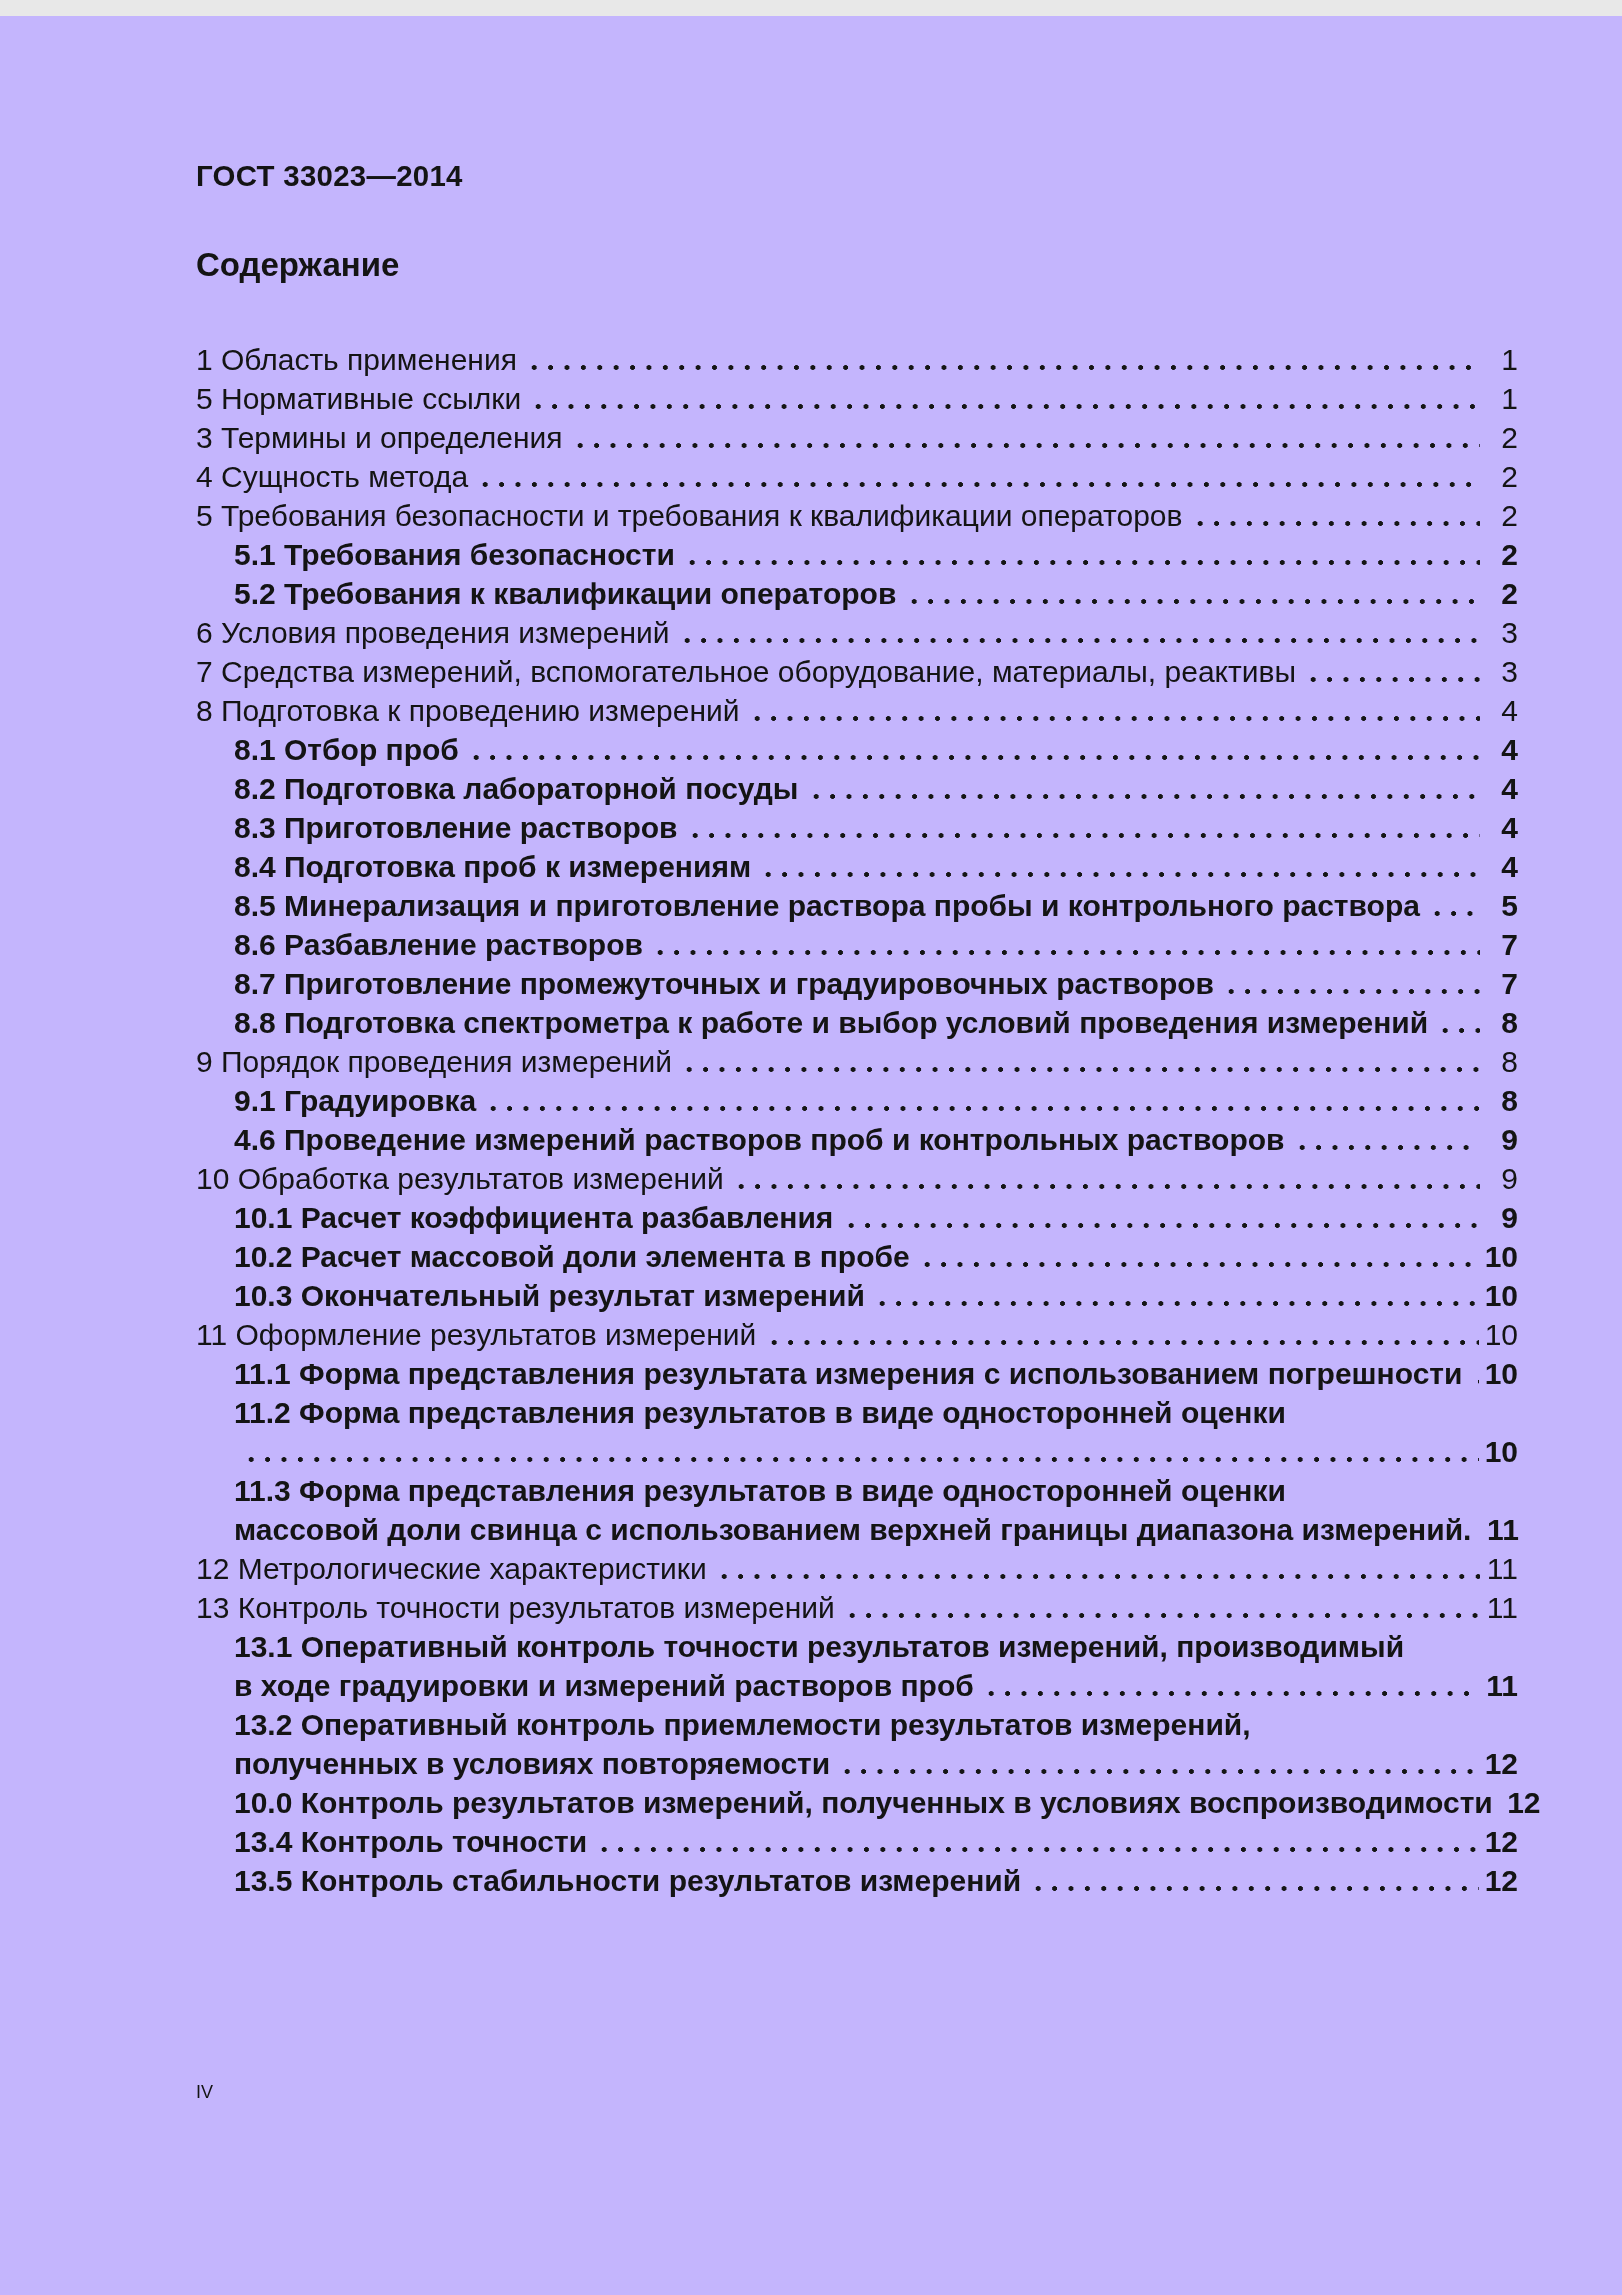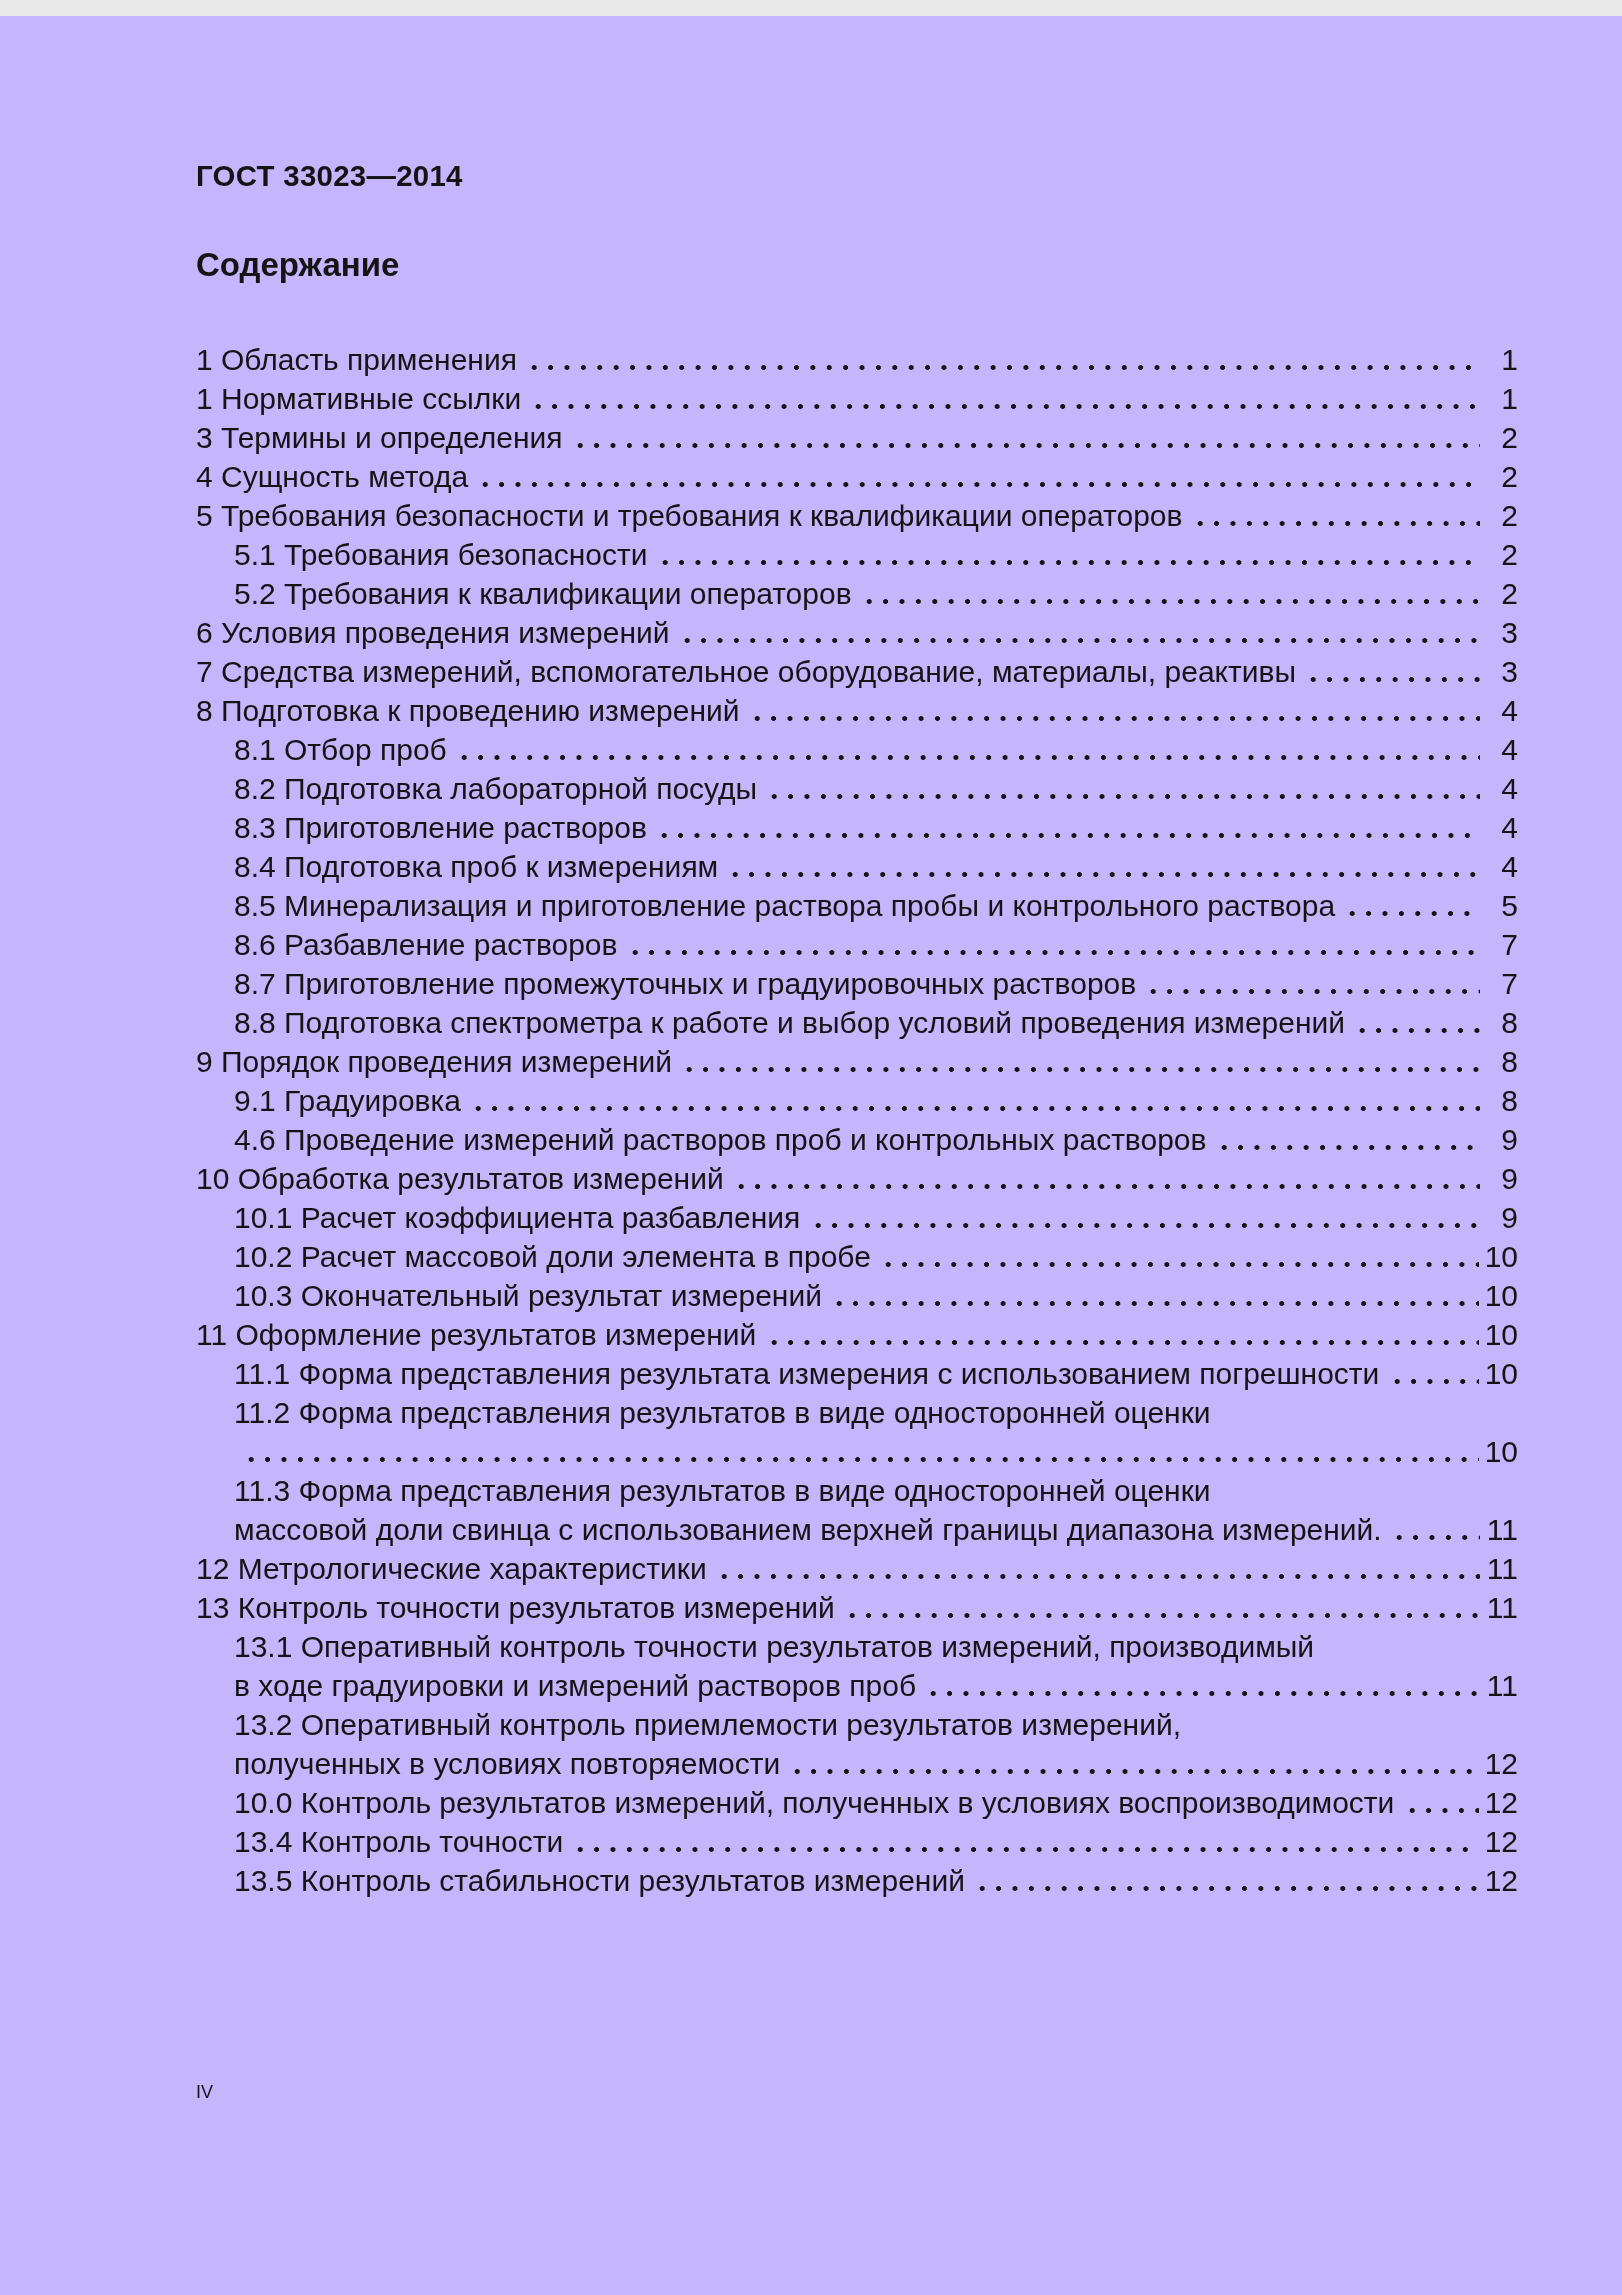--- a/index.html
+++ b/index.html
@@ -43,20 +43,21 @@
   .entry {
     display: flex;
     align-items: baseline;
     height: 39px;
     font-size: 30px;
     line-height: 39px;
     white-space: nowrap;
   }
   .entry.indent {
     padding-left: 38px;
+    font-weight: bold;
   }
   .entry .label {
     flex: 0 0 auto;
   }
   .entry .dots {
     flex: 1 1 auto;
     align-self: flex-end;
     height: 5.2px;
     margin: 0 5.2px 9.2px 9.2px;
     background-image: radial-gradient(circle, #151515 2.2px, transparent 2.7px);
@@ -85,21 +86,21 @@
 
   <div class="toc-title">Содержание</div>
 
   <div class="toc">
       <div class="entry">
         <span class="label">1 Область применения</span>
         <span class="dots"></span>
         <span class="page-num">1</span>
       </div>
       <div class="entry">
-        <span class="label">1 Нормативные ссылки</span>
+        <span class="label">5 Нормативные ссылки</span>
         <span class="dots"></span>
         <span class="page-num">1</span>
       </div>
       <div class="entry">
         <span class="label">3 Термины и определения</span>
         <span class="dots"></span>
         <span class="page-num">2</span>
       </div>
       <div class="entry">
         <span class="label">4 Сущность метода</span>

